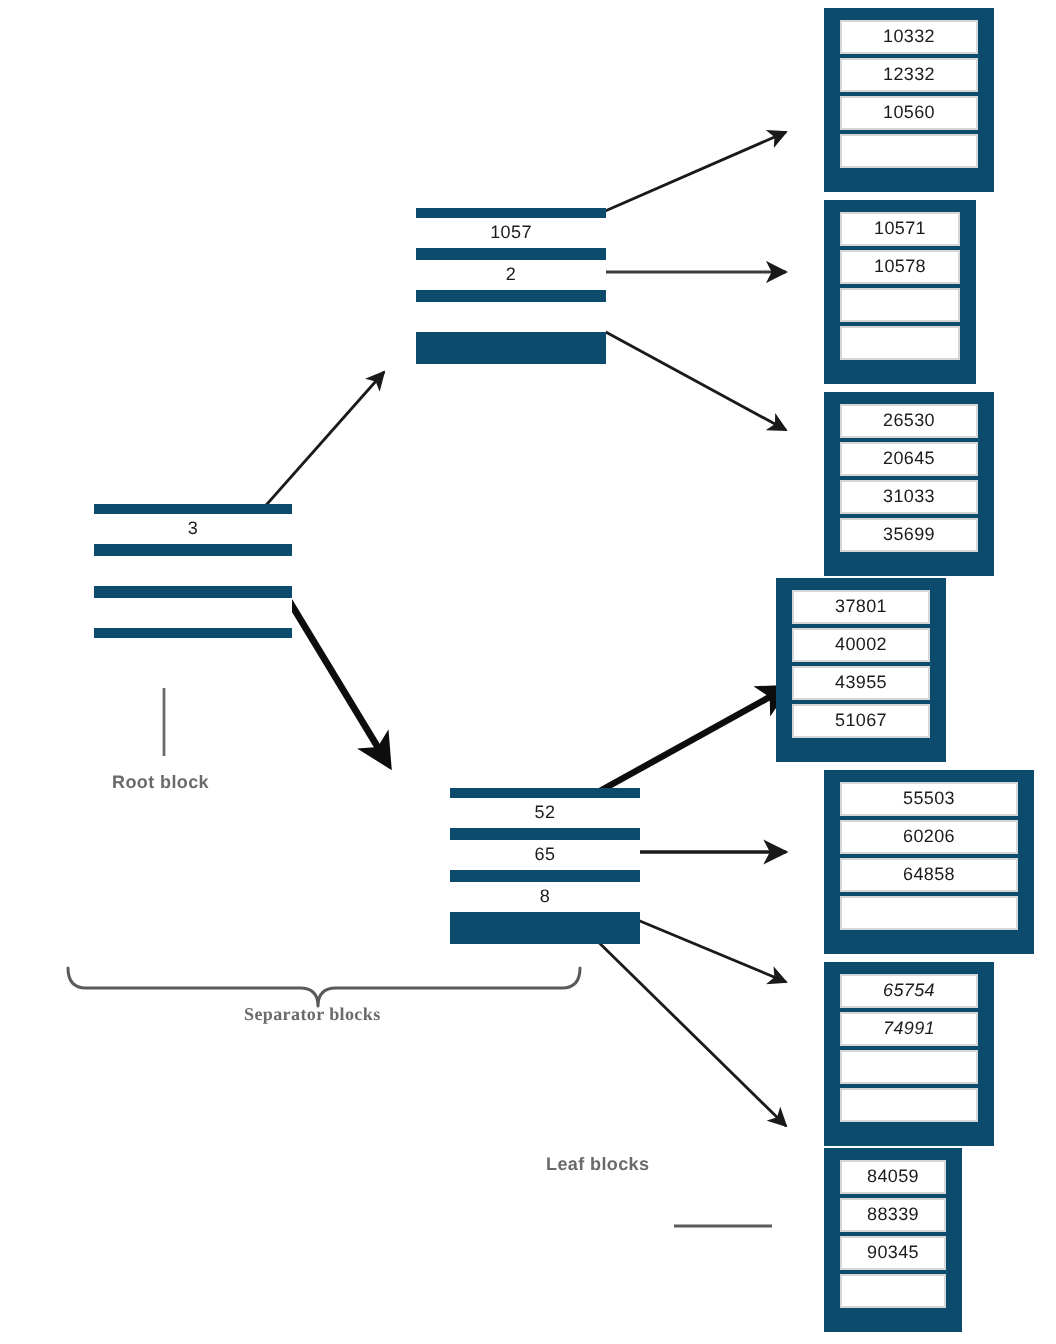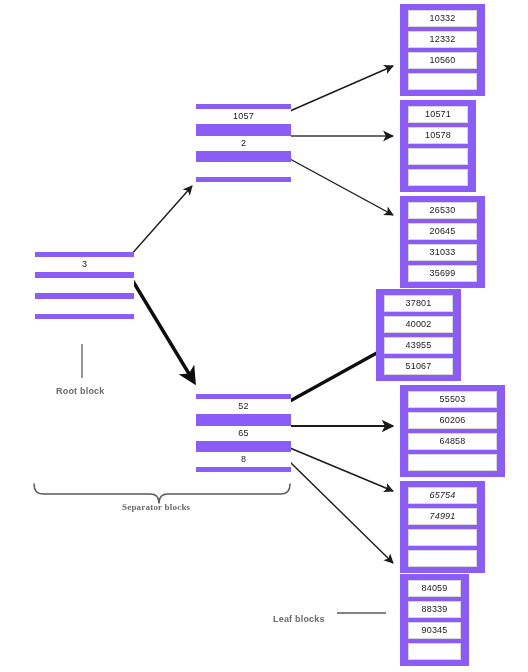--- a/index.html
+++ b/index.html
@@ -30,25 +30,26 @@
     width: 528px;
     height: 672px;
     pointer-events: none;
     z-index: 1;
   }
 
   
   .block {
     position: absolute;
     box-sizing: border-box;
-    background: #8b5cf6;
+    background: #0c4a6e;
     z-index: 2;
     display: flex;
     flex-direction: column;
-    justify-content: space-between;
+    justify-content: flex-start;
+    margin-left: 12px;
   }
   .block .slot {
     box-sizing: border-box;
     background: #ffffff;
     border: 1px solid #d6d6d6;
     color: #1b1b1b;
     font-size: 9px;
     line-height: 1;
     display: flex;
     align-items: center;
@@ -82,21 +83,21 @@
     height: 17px;
     width: 100%;
   }
   .leaf-block .slot + .slot {
     margin-top: 2px;
   }
 
   
   #root-block        { left: 35px;  top: 252px; width: 99px;  height: 67px; }
   #separator-block-0 { left: 196px; top: 104px; width: 95px;  height: 78px; }
-  #separator-block-1 { left: 196px; top: 394px; width: 95px;  height: 78px; }
+  #separator-block-1 { left: 213px; top: 394px; width: 95px;  height: 78px; }
 
   #leaf-block-0 { left: 400px; top: 4px;   width: 85px; height: 92px; }
   #leaf-block-1 { left: 400px; top: 100px; width: 76px; height: 92px; }
   #leaf-block-2 { left: 400px; top: 196px; width: 85px; height: 92px; }
   #leaf-block-3 { left: 376px; top: 289px; width: 85px; height: 92px; }
   #leaf-block-4 { left: 400px; top: 385px; width: 105px; height: 92px; }
   #leaf-block-5 { left: 400px; top: 481px; width: 85px; height: 92px; font-style: italic; }
   #leaf-block-6 { left: 400px; top: 574px; width: 69px; height: 92px; }
 
   
@@ -104,21 +105,21 @@
     position: absolute;
     z-index: 3;
     color: #6a6a6a;
     font-size: 9px;
     font-weight: bold;
     letter-spacing: 0.2px;
     white-space: nowrap;
   }
   #label-root-block      { left: 56px;  top: 386px; }
   #label-separator-blocks{ left: 122px; top: 502px; font-family: Liberation Serif, serif; }
-  #label-leaf-blocks     { left: 273px; top: 614px; text-align: center; }
+  #label-leaf-blocks     { left: 273px; top: 577px; text-align: center; }
 </style>
 </head>
 <body>
 
 <div id="diagram-root">
 
   <svg id="edge-layer" viewBox="0 0 528 672" width="528" height="672">
     <defs>
       <marker id="arrowThin" viewBox="0 0 10 10" refX="9" refY="5" markerWidth="7" markerHeight="7" orient="auto-start-reverse">
         <path d="M 0 0 L 10 5 L 0 10 L 2.6 5 z" fill="#1a1a1a"></path>

